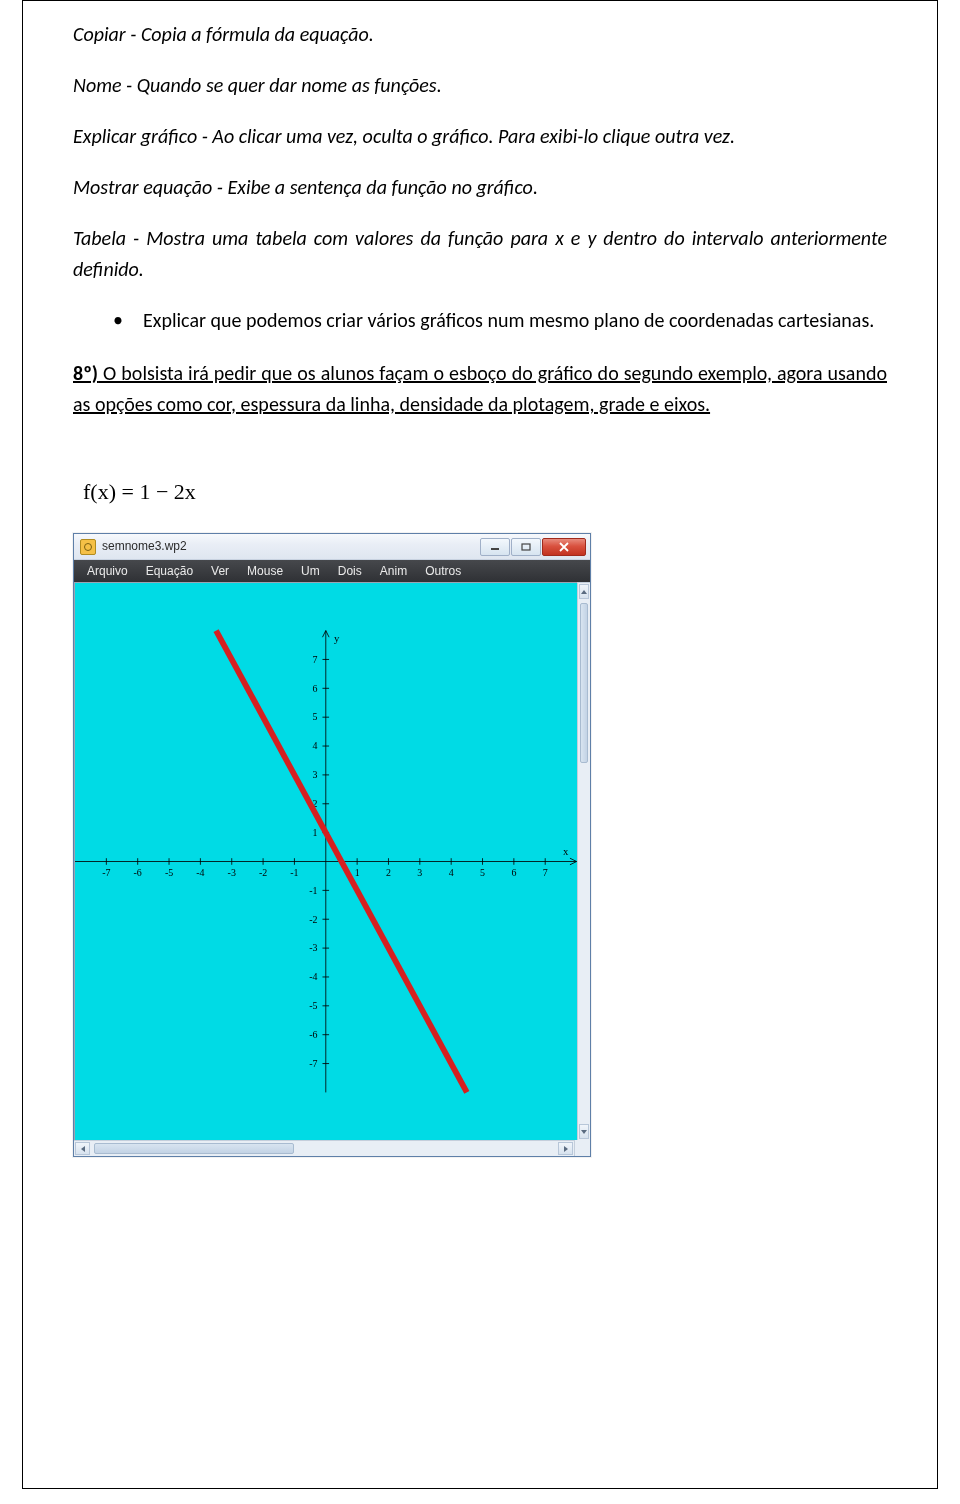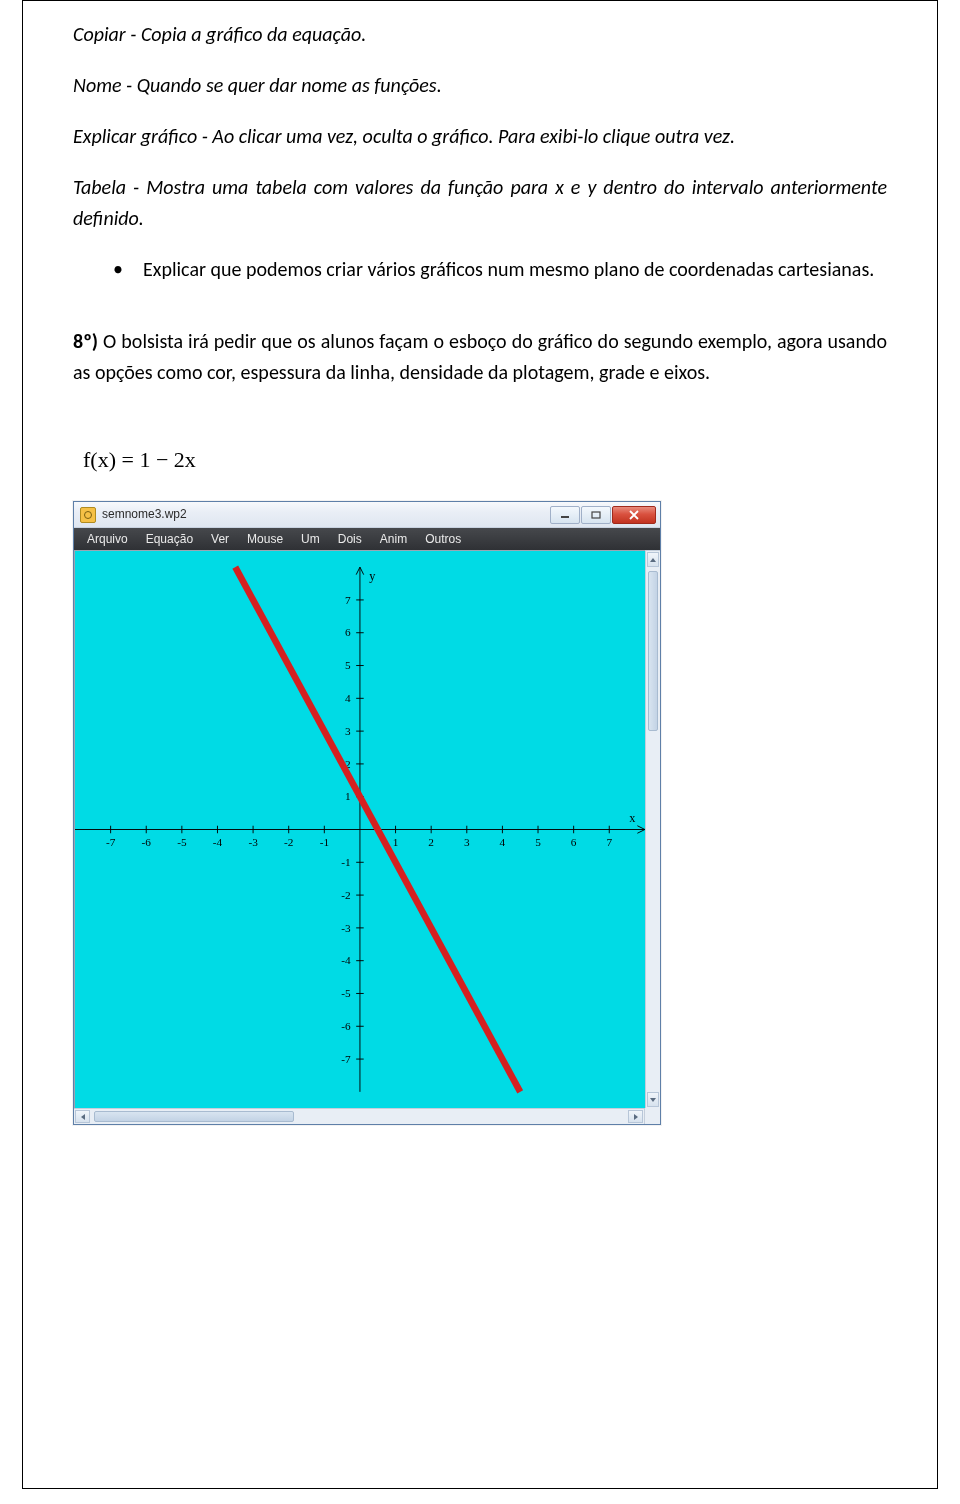--- a/index.html
+++ b/index.html
@@ -47,33 +47,34 @@
     line-height: 1.55;
   }
   ul.bullets li::before {
     content: "\2022";
     position: absolute;
     left: 0;
     top: 0;
     font-size: 20px;
   }
   .step8 {
-    margin-top: 41px;
+    margin-top: 22px;
     text-align: justify;
     line-height: 1.55;
+    text-decoration: underline;
   }
   .formula {
     font-family: 'Cambria Math', 'Times New Roman', serif;
     font-size: 22px;
     margin: 55px 0 8px 10px;
   }
 
   
   .app-window {
-    width: 588px;
+    width: 518px;
     margin-top: 24px;
     border: 1px solid #5e7fa8;
     background: #6d28d9;
     font-family: Tahoma, Arial, sans-serif;
     font-size: 12px;
     box-shadow: 0 0 0 1px rgba(0,0,0,0.05);
   }
   .titlebar {
     height: 26px;
     background: linear-gradient(to bottom, #f7f9fc 0%, #e9eef6 40%, #dfe6f0 100%);
@@ -224,31 +225,34 @@
     width:100%; height:100%;
   }
 </style>
 </head>
 <body>
 
 <div class="page-border">
   <div class="content">
 
     <p class="def-line">
-      <span class="term">Copiar</span><span> - Copia a gráfico da equação.</span>
+      <span class="term">Copiar</span><span> - Copia a fórmula da equação.</span>
     </p>
 
     <p class="def-line">
       <span class="term">Nome</span><span> - Quando se quer dar nome as funções.</span>
     </p>
 
     <p class="def-line">
       <span class="term">Explicar gráfico</span><span> - Ao clicar uma vez, oculta o gráfico. Para exibi-lo clique outra vez.</span>
     </p>
 
+    <p class="def-line">
+      <span class="term">Mostrar equação</span><span> - Exibe a sentença da função no gráfico.</span>
+    </p>
 
     <p class="def-line justify">
       <span class="term">Tabela</span><span> - Mostra uma tabela com valores da função para x e y dentro do intervalo anteriormente definido.</span>
     </p>
 
     <ul class="bullets">
       <li>Explicar que podemos criar vários gráficos num mesmo plano de coordenadas cartesianas.</li>
     </ul>
 
     <p class="step8">

